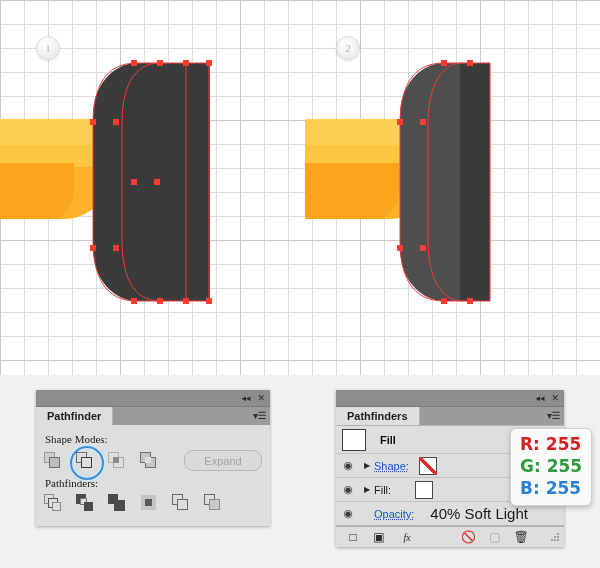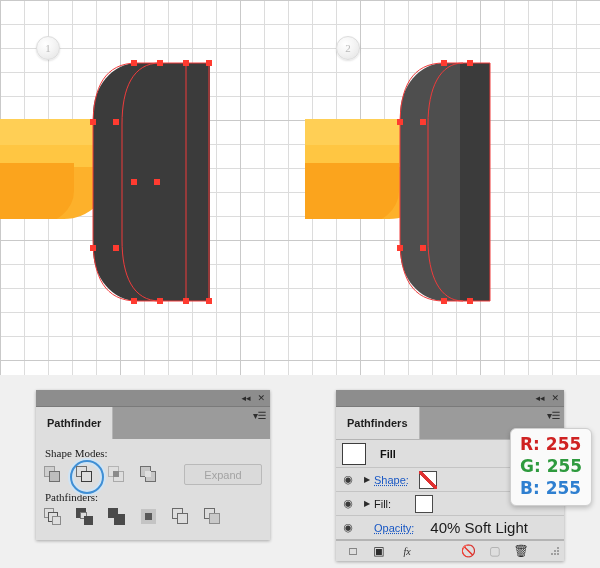--- a/index.html
+++ b/index.html
@@ -91,21 +91,21 @@
     font-size:11px;color:#222;
   }
   .panel-titlebar{
     height:16px;background:#8d8d8d;
     display:flex;align-items:center;justify-content:flex-end;
     padding-right:5px;gap:7px;
     border-bottom:1px solid #7a7a7a;
   }
   .tb-ico{color:#2b2b2b;font-size:9px;line-height:9px;cursor:pointer;}
   .panel-tabrow{
-    height:32px;display:flex;align-items:stretch;
+    height:18px;display:flex;align-items:stretch;
     background:#eab308;position:relative;
   }
   .tab{
     background:#dedede;padding:0 11px;display:flex;align-items:center;
     font-weight:bold;font-size:11px;color:#1d1d1d;
     border-right:1px solid #b5b5b5;
   }
   .tab-fill{flex:1;background:#9b9b9b;}
   .panel-menu{
     position:absolute;right:4px;top:4px;
@@ -121,21 +121,21 @@
   }
   .sq{position:absolute;box-sizing:border-box;}
   .ring{
     position:absolute;left:-6px;top:-6px;width:30px;height:30px;
     border-radius:50%;
     border:2px solid #3e8fd6;
     box-shadow:0 0 0 2px #cfe4f5, inset 0 0 0 2px #cfe4f5;
   }
   .expand-btn{
     margin-left:auto;width:76px;height:19px;border:1px solid #b9b9b9;
-    border-radius:2px;background:#dadada;color:#a3a3a3;font-size:11px;
+    border-radius:9px;background:#dadada;color:#a3a3a3;font-size:11px;
     display:flex;align-items:center;justify-content:center;cursor:default;
   }
 
   
   .app-list{background:#dedede;border:1px solid #b4b4b4;border-left:none;border-right:none;}
   .arow{
     height:23px;display:flex;align-items:center;
     border-bottom:1px solid #c4c4c4;background:#dedede;
   }
   .arow:last-child{border-bottom:none;}

